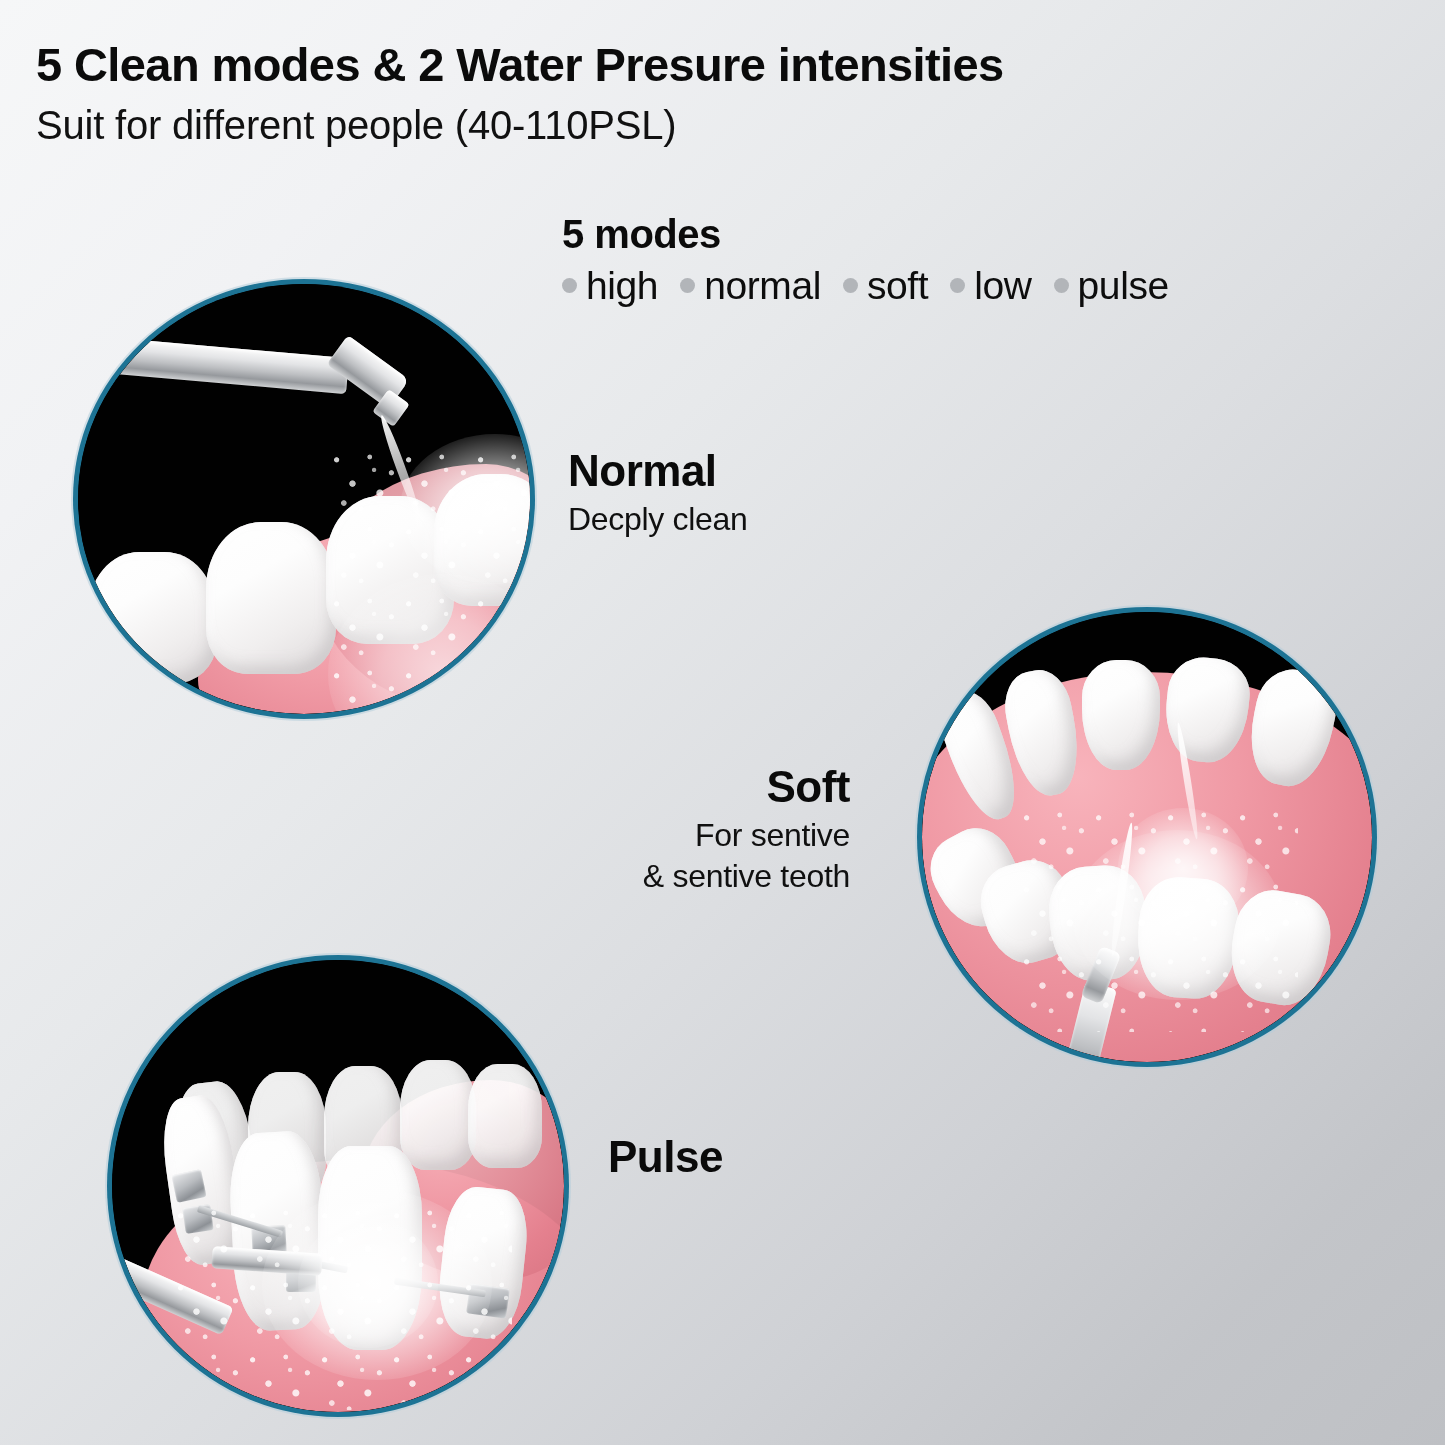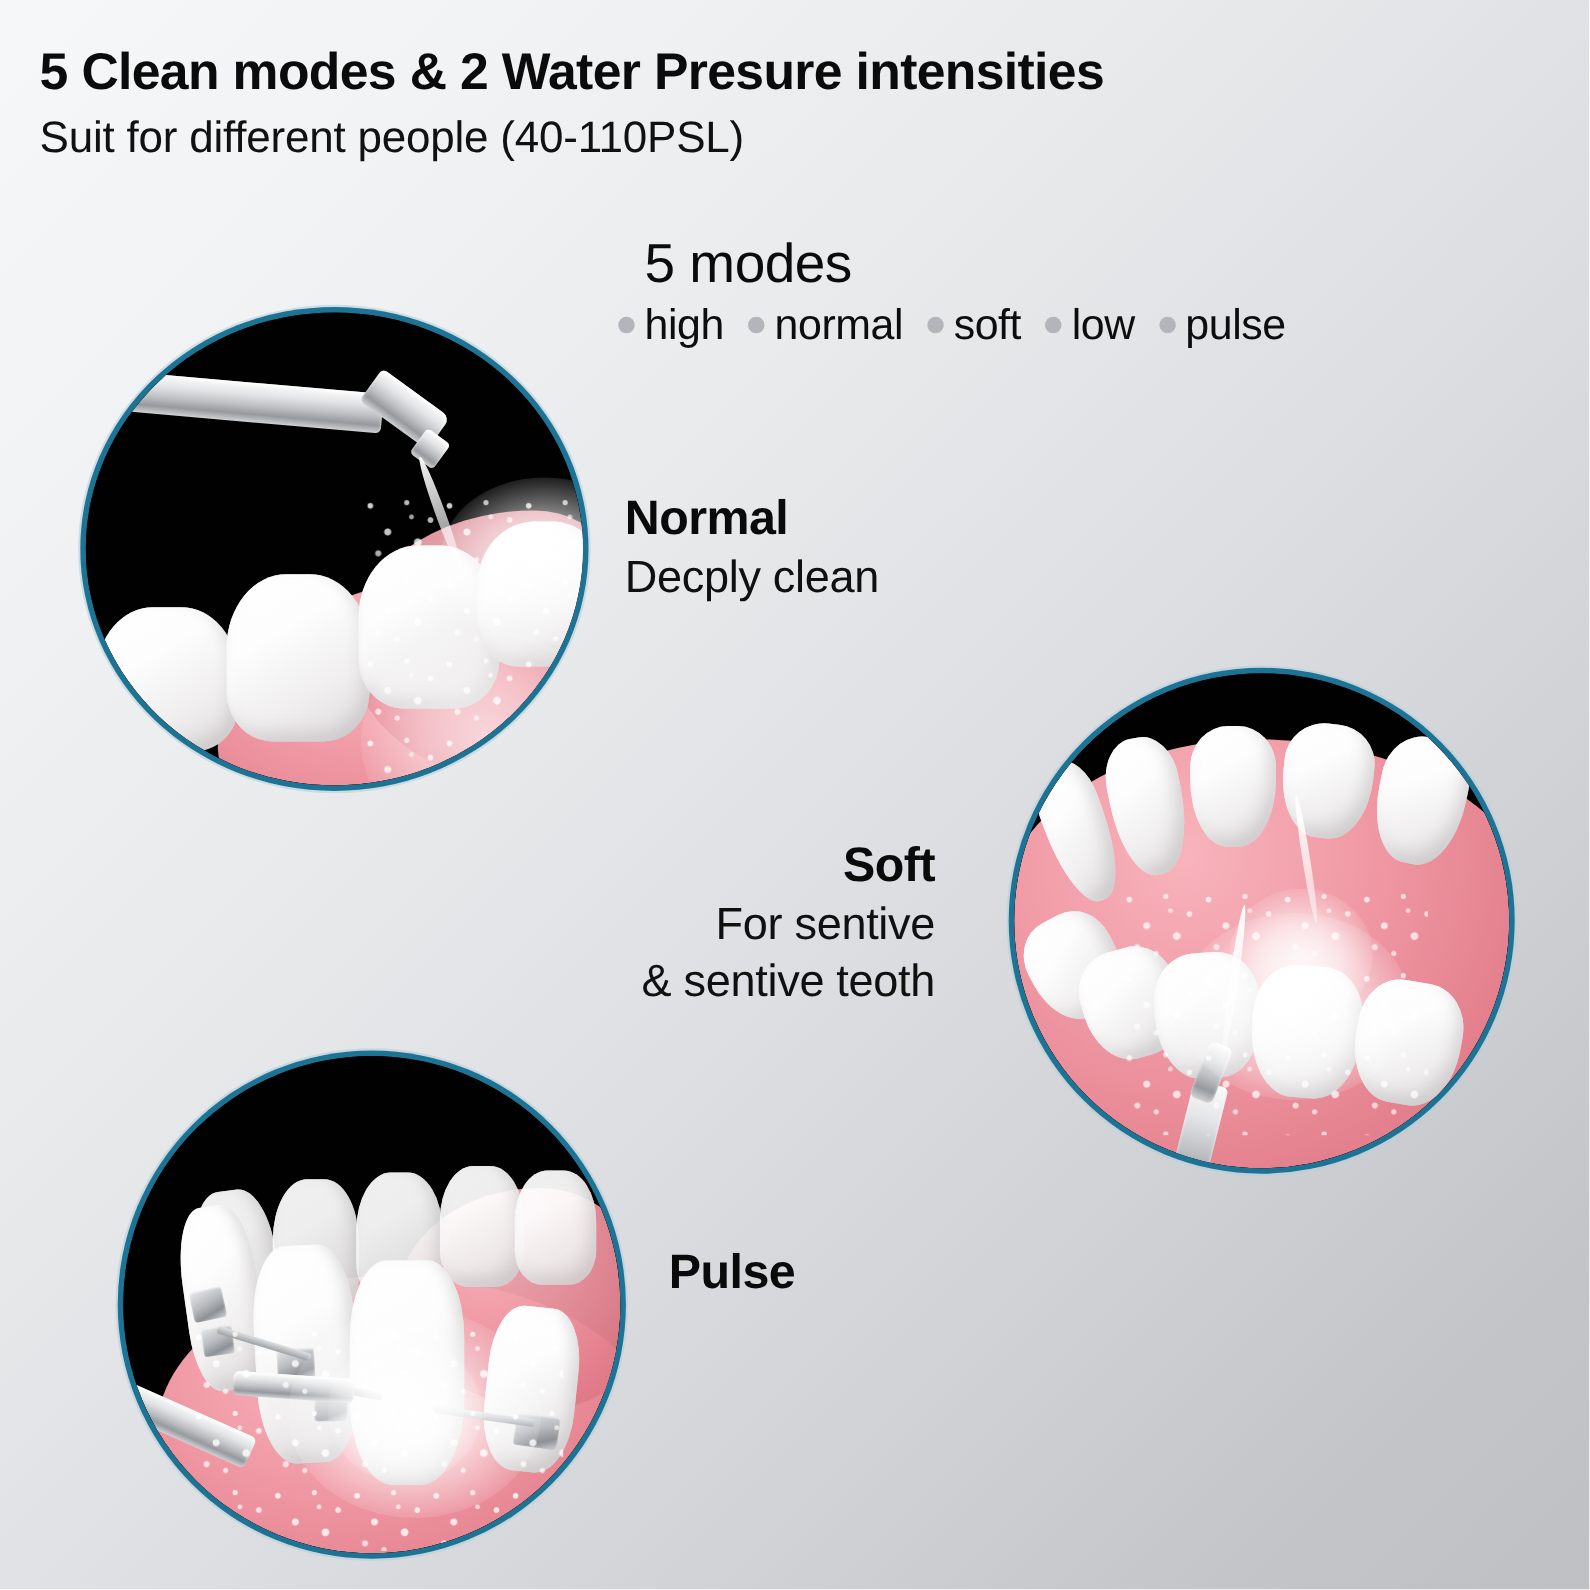--- a/index.html
+++ b/index.html
@@ -52,26 +52,25 @@
   }
 
   
   .modes-block {
     position: absolute;
     left: 562px;
     top: 214px;
     width: 830px;
   }
   .modes-title {
-    font-size: 50px;
-    font-weight: normal;
+    font-size: 40px;
+    font-weight: bold;
     letter-spacing: -0.5px;
     line-height: 1;
     color: #0b0b0b;
-    margin-left: 24px;
   }
   .modes-list {
     margin-top: 12px;
     display: flex;
     align-items: center;
     gap: 22px;
     flex-wrap: nowrap;
   }
   .mode-item {
     display: flex;
@@ -98,21 +97,21 @@
     position: absolute;
   }
   .cap-title {
     font-size: 44px;
     font-weight: bold;
     letter-spacing: -0.5px;
     line-height: 1.12;
     color: #0a0a0a;
   }
   .cap-sub {
-    font-size: 41px;
+    font-size: 32px;
     font-weight: normal;
     letter-spacing: -0.3px;
     line-height: 1.14;
     color: #101010;
     margin-top: 6px;
   }
   .cap-normal { left: 568px; top: 446px; text-align: left; }
   .cap-soft   { left: 420px; top: 762px; width: 430px; text-align: right; }
   .cap-pulse  { left: 608px; top: 1132px; text-align: left; }
 

